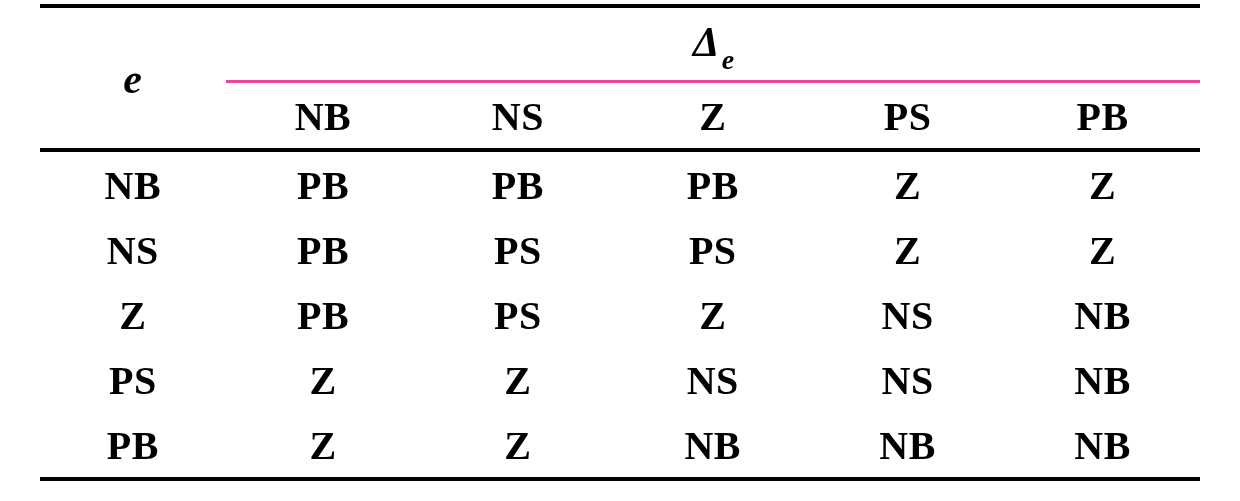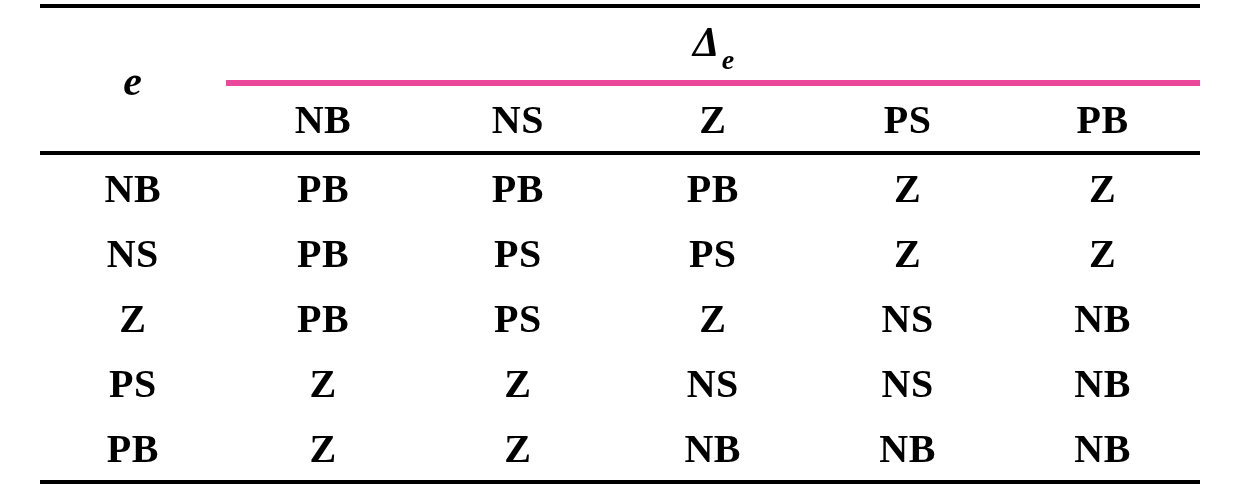--- a/index.html
+++ b/index.html
@@ -41,21 +41,21 @@
     .delta-sub {
       font-size: 28px;
       vertical-align: sub;
       position: relative;
       top: 4px;
       left: 2px;
     }
     
     .rule-top    { border-top: 4px solid #000; }
     .rule-bottom { border-bottom: 4px solid #000; }
-    .rule-mid-bottom { border-bottom: 6px solid #ec4899; }
+    .rule-mid-bottom { border-bottom: 3px solid #ec4899; }
     .no-border { border: none; }
     
     .e-cell {
       vertical-align: middle;
       font-size: 42px;
     }
   </style>
 </head>
 <body>
 

